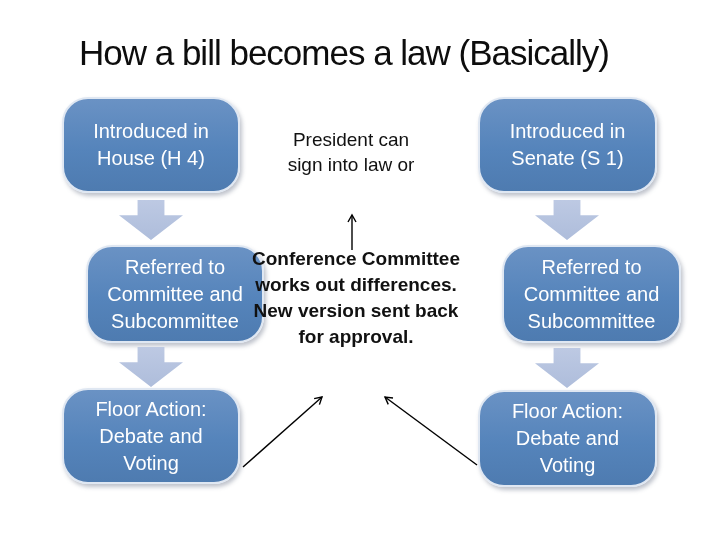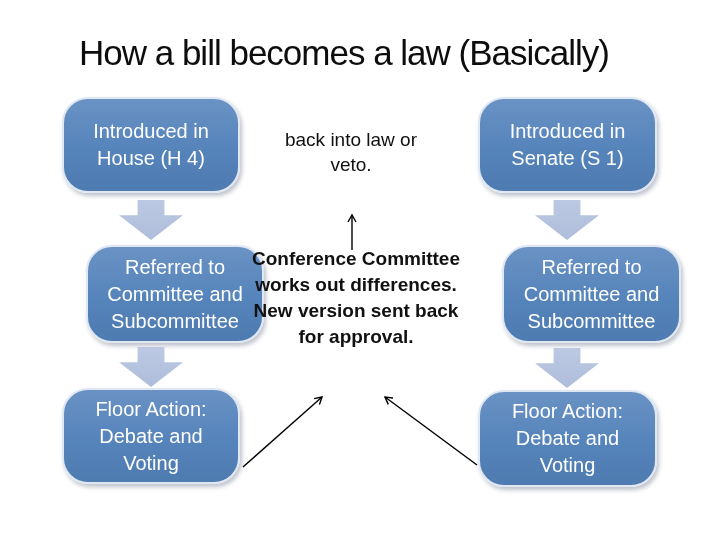--- a/index.html
+++ b/index.html
@@ -108,22 +108,22 @@
     <span>Subcommittee</span>
   </div>
   <div class="block-arrow ba-r ba-row2-r"></div>
   <div class="flow-box box-r row3-r">
     <span>Floor Action:</span>
     <span>Debate and</span>
     <span>Voting</span>
   </div>
 
   <div class="note president-note">
-    <span>back into law or</span>
-    <span>veto.</span>
+    <span>President can</span>
+    <span>sign into law or</span>
   </div>
   <div class="note conference-note">
     <span>Conference Committee</span>
     <span>works out differences.</span>
     <span>New version sent back</span>
     <span>for approval.</span>
   </div>
 
   <svg class="connector-layer" width="728" height="546" viewBox="0 0 728 546" xmlns="http://www.w3.org/2000/svg">
     <defs>

